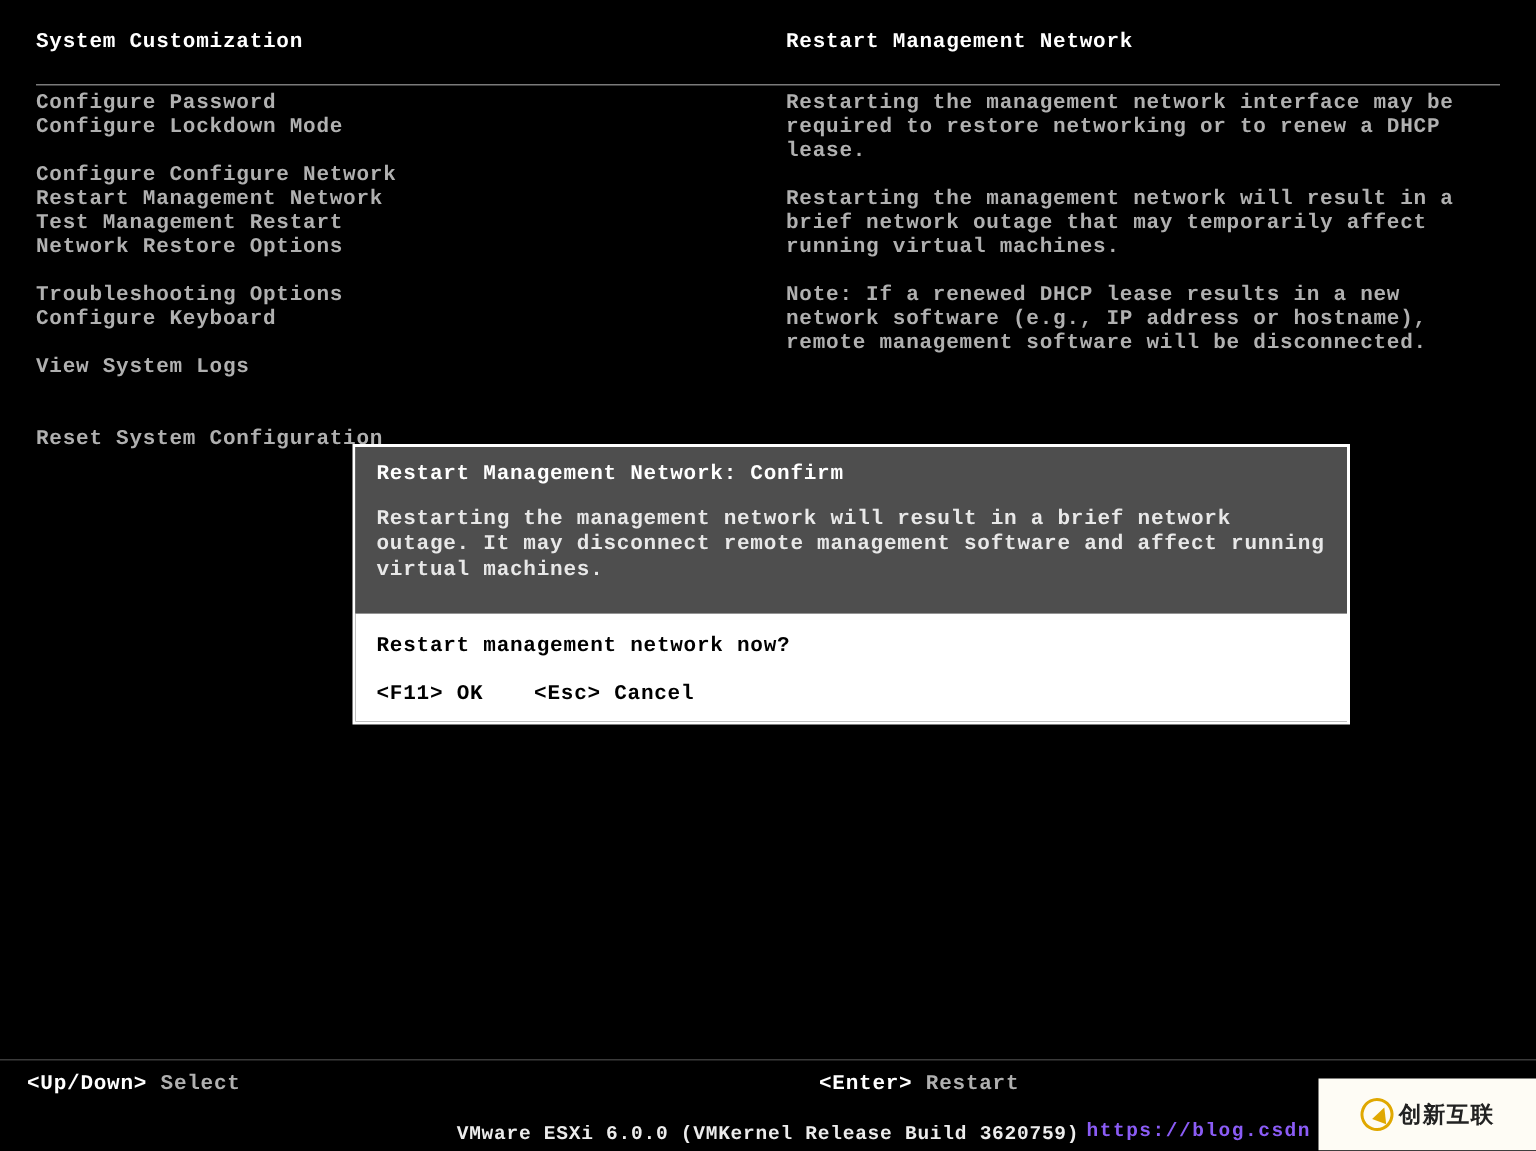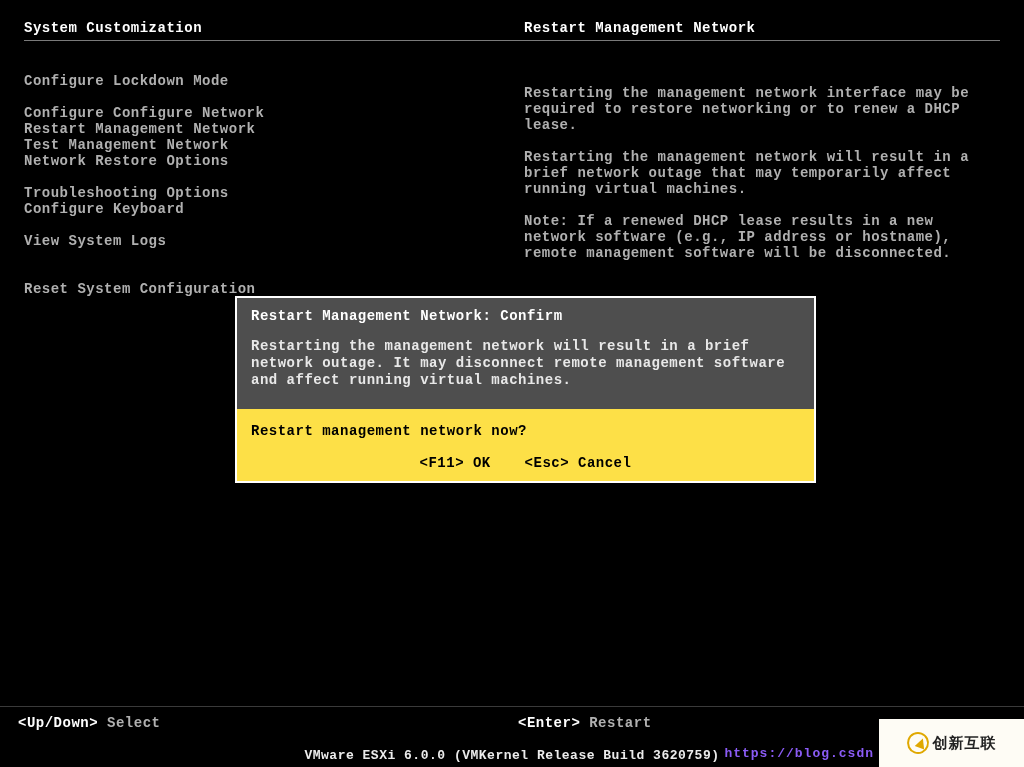--- a/index.html
+++ b/index.html
@@ -17,76 +17,77 @@
     width: 1024px;
     height: 767px;
     position: relative;
   }
   .content {
     padding: 20px 24px 0 24px;
   }
   .headers {
     display: flex;
     border-bottom: 1px solid #7a7a7a;
-    padding-bottom: 4px;
-    margin-bottom: 32px;
+    padding-bottom: 20px;
+    margin-bottom: 4px;
   }
   .headers .left { flex: 0 0 500px; color: #ffffff; }
   .headers .right { color: #ffffff; white-space: nowrap; }
   .columns { display: flex; }
   .col-left { flex: 0 0 500px; }
-  .col-right { flex: 1; margin-top: 12px; }
+  .col-right { flex: 1; }
   .menu-item { line-height: 16px; margin-bottom: 0px; white-space: nowrap; }
   .group-gap { height: 16px; }
   .desc-para { line-height: 16px; margin-bottom: 16px; white-space: pre-wrap; }
   .footer {
     position: absolute;
     left: 0; right: 0; bottom: 28px;
     padding: 8px 18px;
     display: flex;
     border-top: 1px solid #3a3a3a;
+    gap: 28px;
   }
   .footer .f-left { flex: 0 0 500px; }
   .key { color: #ffffff; }
   .bottom-bar {
     position: absolute;
     left: 0; right: 0; bottom: 0;
     height: 22px;
     background: #000;
     color: #ececec;
     text-align: center;
     font-size: 13px;
     line-height: 22px;
   }
 
   
   .dialog {
     position: absolute;
     top: 296px;
     left: 235px;
-    width: 581px;
+    width: 665px;
     border: 2px solid #fff;
   }
   .dialog-top {
     background: #4e4e4e;
     padding: 10px 14px 20px 14px;
     color: #e8e8e8;
   }
   .dialog-title {
     color: #ffffff;
     margin-bottom: 14px;
   }
   .dialog-text { line-height: 17px; }
   .dialog-bottom {
-    background: #fde047;
+    background: #ffffff;
     color: #000;
     padding: 14px 14px 10px 14px;
   }
   .dialog-question { margin-bottom: 16px; }
-  .dialog-actions { text-align: center; }
+  .dialog-actions { text-align: left; }
   .dialog-actions .dk { color: #000; font-weight: bold; }
   .dialog-actions .sp { display:inline-block; width:16px; }
 
   
   .brand {
     position: absolute;
     right: 0; bottom: 0;
     width: 145px; height: 48px;
     background: #fefcf5;
     display: flex;
@@ -130,25 +131,26 @@
   <div class="content">
 
     <div class="headers">
       <div class="left">System Customization</div>
       <div class="right">Restart Management Network</div>
     </div>
 
     <div class="columns">
 
       <div class="col-left">
+        <div class="menu-item">Configure Password</div>
         <div class="menu-item">Configure Lockdown Mode</div>
         <div class="group-gap"></div>
         <div class="menu-item">Configure Configure Network</div>
         <div class="menu-item">Restart Management Network</div>
-        <div class="menu-item">Test Management Network</div>
+        <div class="menu-item">Test Management Restart</div>
         <div class="menu-item">Network Restore Options</div>
         <div class="group-gap"></div>
         <div class="menu-item">Troubleshooting Options</div>
         <div class="menu-item">Configure Keyboard</div>
         <div class="group-gap"></div>
         <div class="menu-item">View System Logs</div>
         <div class="group-gap"></div>
         <div class="group-gap"></div>
         <div class="menu-item">Reset System Configuration</div>
       </div>

